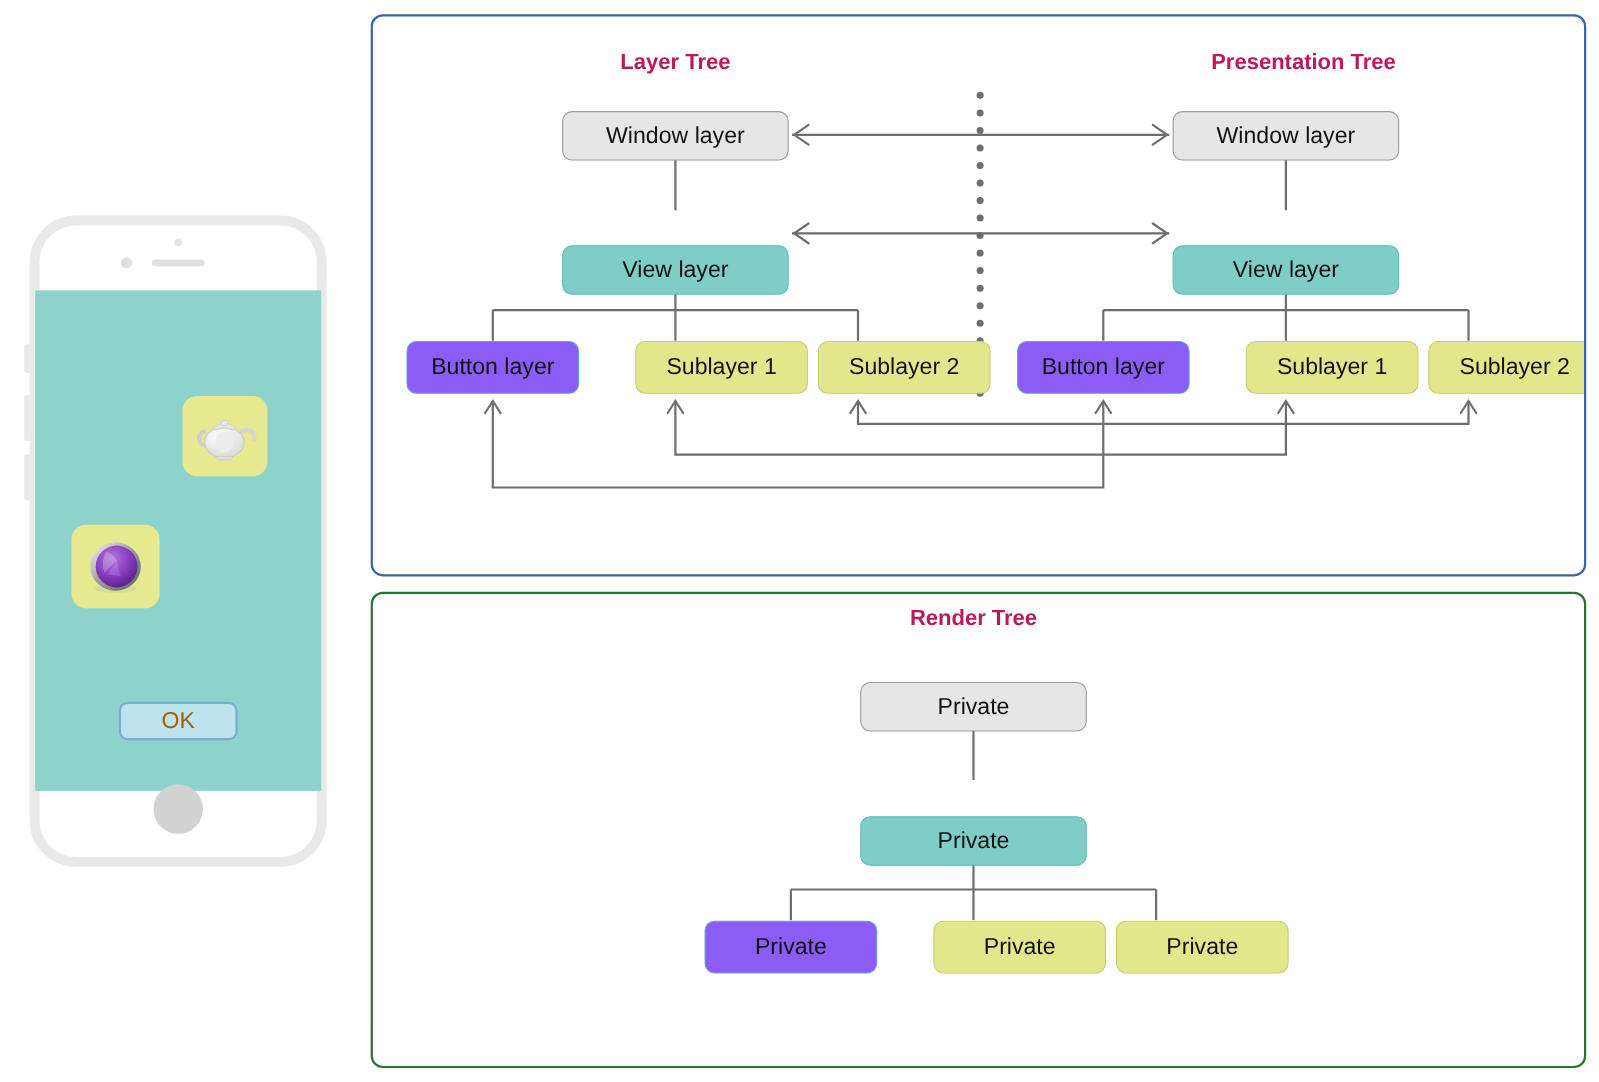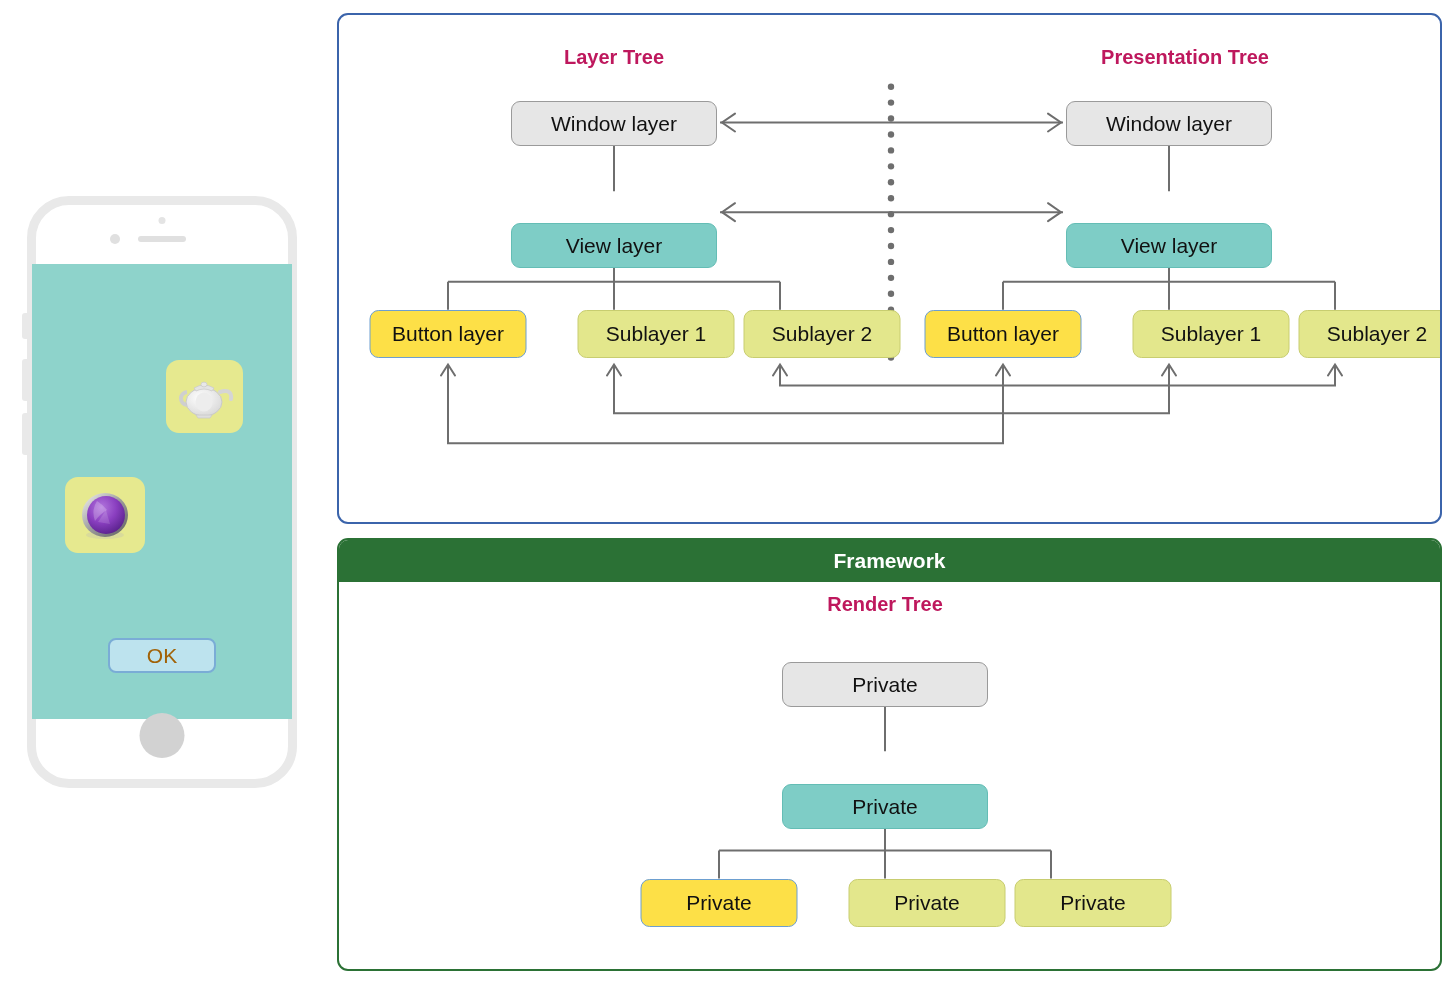--- a/index.html
+++ b/index.html
@@ -177,21 +177,21 @@
     align-items: center;
     justify-content: center;
     border-radius: 9px;
     font-size: 21px;
     color: #111111;
     transform: translateX(-50%);
     white-space: nowrap;
   }
   .node.grey   { background: #e6e6e6; border: 1.5px solid #9a9a9a; }
   .node.teal   { background: #7ecdc6; border: 1.5px solid #64bdb5; margin-top: 32px; }
-  .node.blue   { background: #fde047; border: 1.5px solid #6d9fd0; }
+  .node.blue   { background: #8b5cf6; border: 1.5px solid #6d9fd0; }
   .node.yellow { background: #e3e78c; border: 1.5px solid #c8cd70; margin-left: 42px; }
 
   
   .wires {
     position: absolute;
     left: 0; top: 0;
     width: 100%; height: 100%;
     pointer-events: none;
   }
 </style>
@@ -332,21 +332,20 @@
 
     <div class="node grey" style="left:830px; top:86px; width:206px; height:45px;">Window layer</div>
     <div class="node teal" style="left:830px; top:176px; width:206px; height:45px;">View layer</div>
     <div class="node blue" style="left:664px; top:295px; width:157px; height:48px;">Button layer</div>
     <div class="node yellow" style="left:830px; top:295px; width:157px; height:48px;">Sublayer 1</div>
     <div class="node yellow" style="left:996px; top:295px; width:157px; height:48px;">Sublayer 2</div>
   </div>
 </div>
 
 <div class="panel" id="framework-panel">
-  <div class="panel-header" id="framework-header">Framework</div>
 
   <div class="panel-body">
 
     <svg class="wires" viewBox="0 0 1101 389" preserveAspectRatio="none">
       <g stroke="#6e6e6e" stroke-width="2" fill="none">
         <line x1="546" y1="125" x2="546" y2="170"></line>
         <line x1="546" y1="215" x2="546" y2="270"></line>
         <line x1="380" y1="270" x2="712" y2="270"></line>
         <line x1="380" y1="270" x2="380" y2="298"></line>
         <line x1="546" y1="270" x2="546" y2="298"></line>

